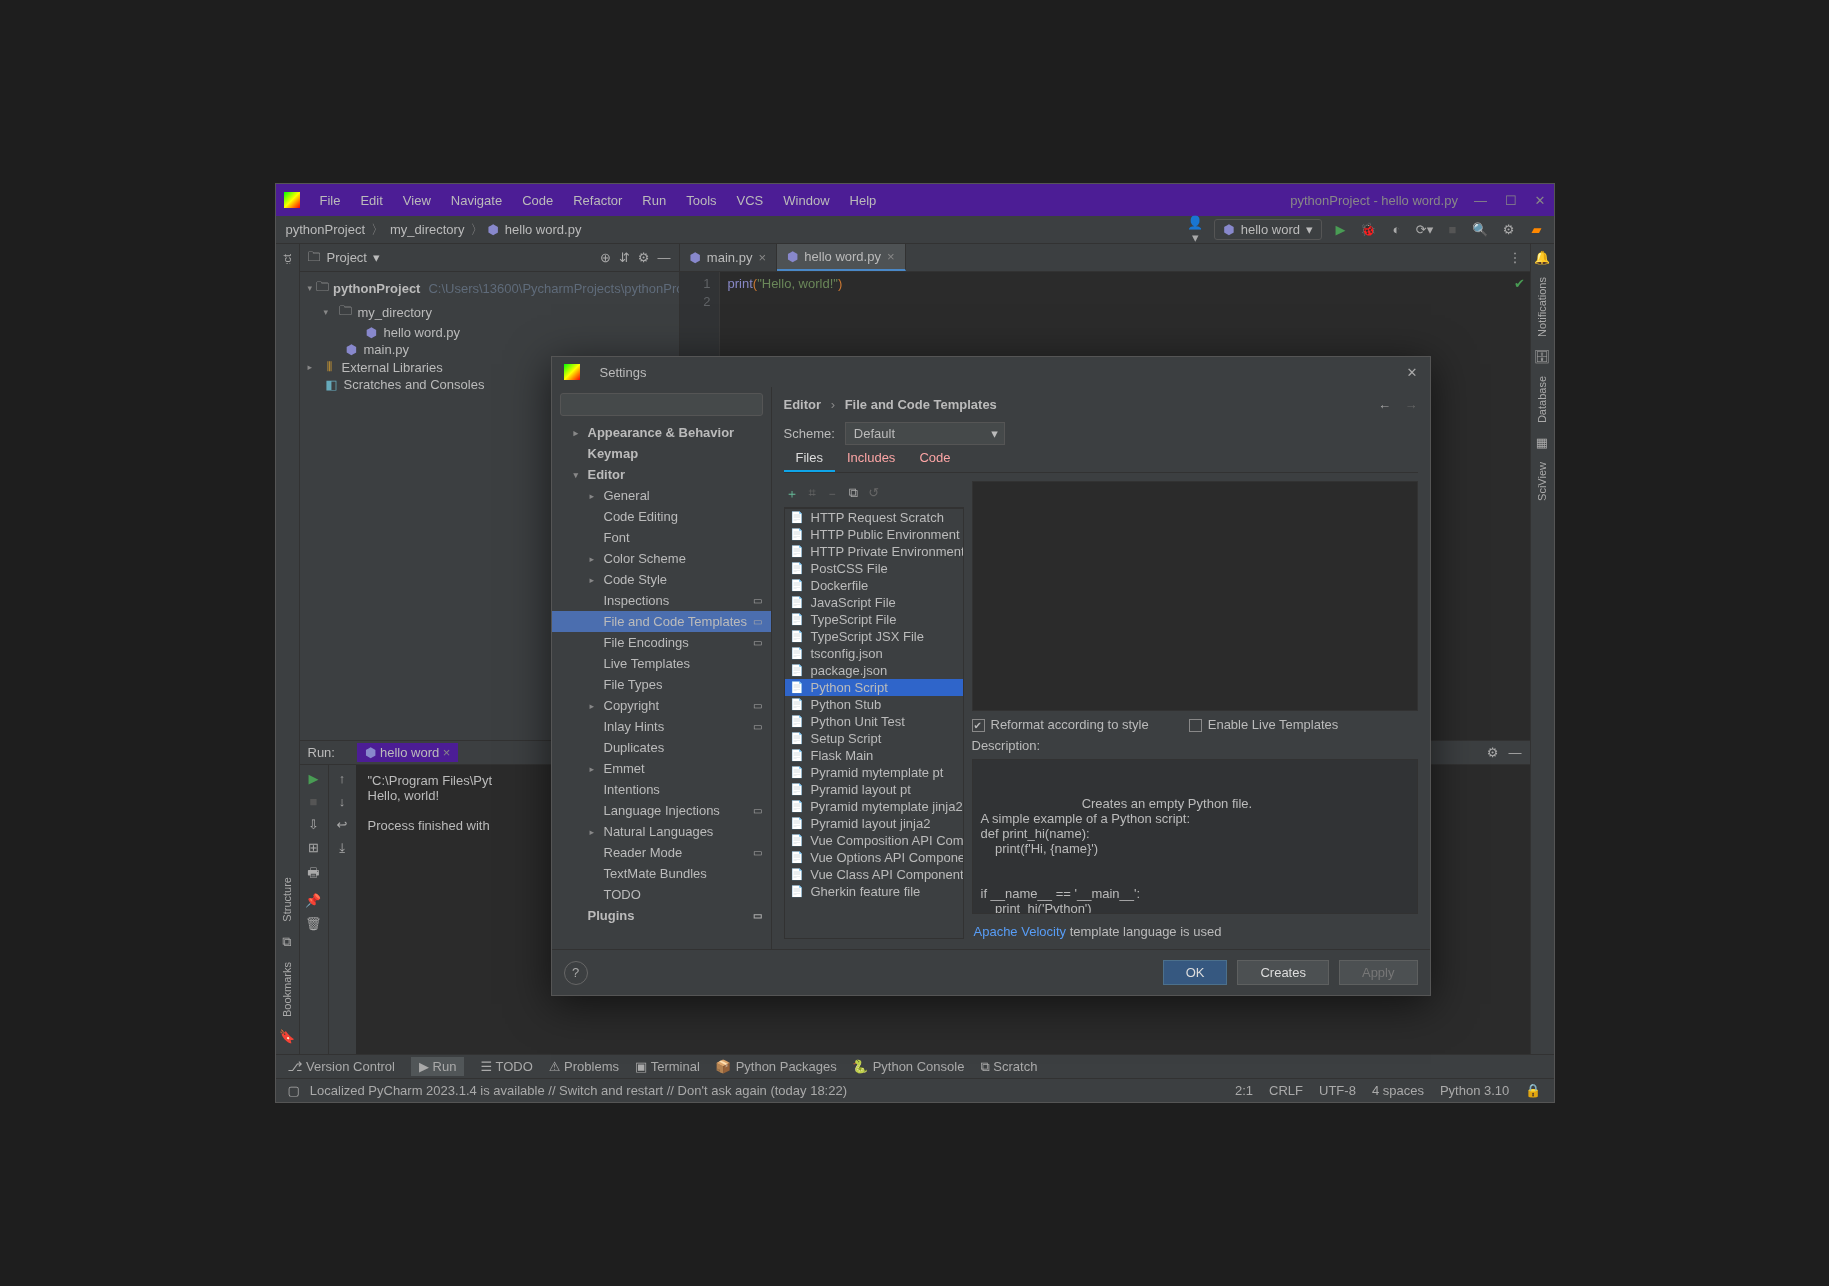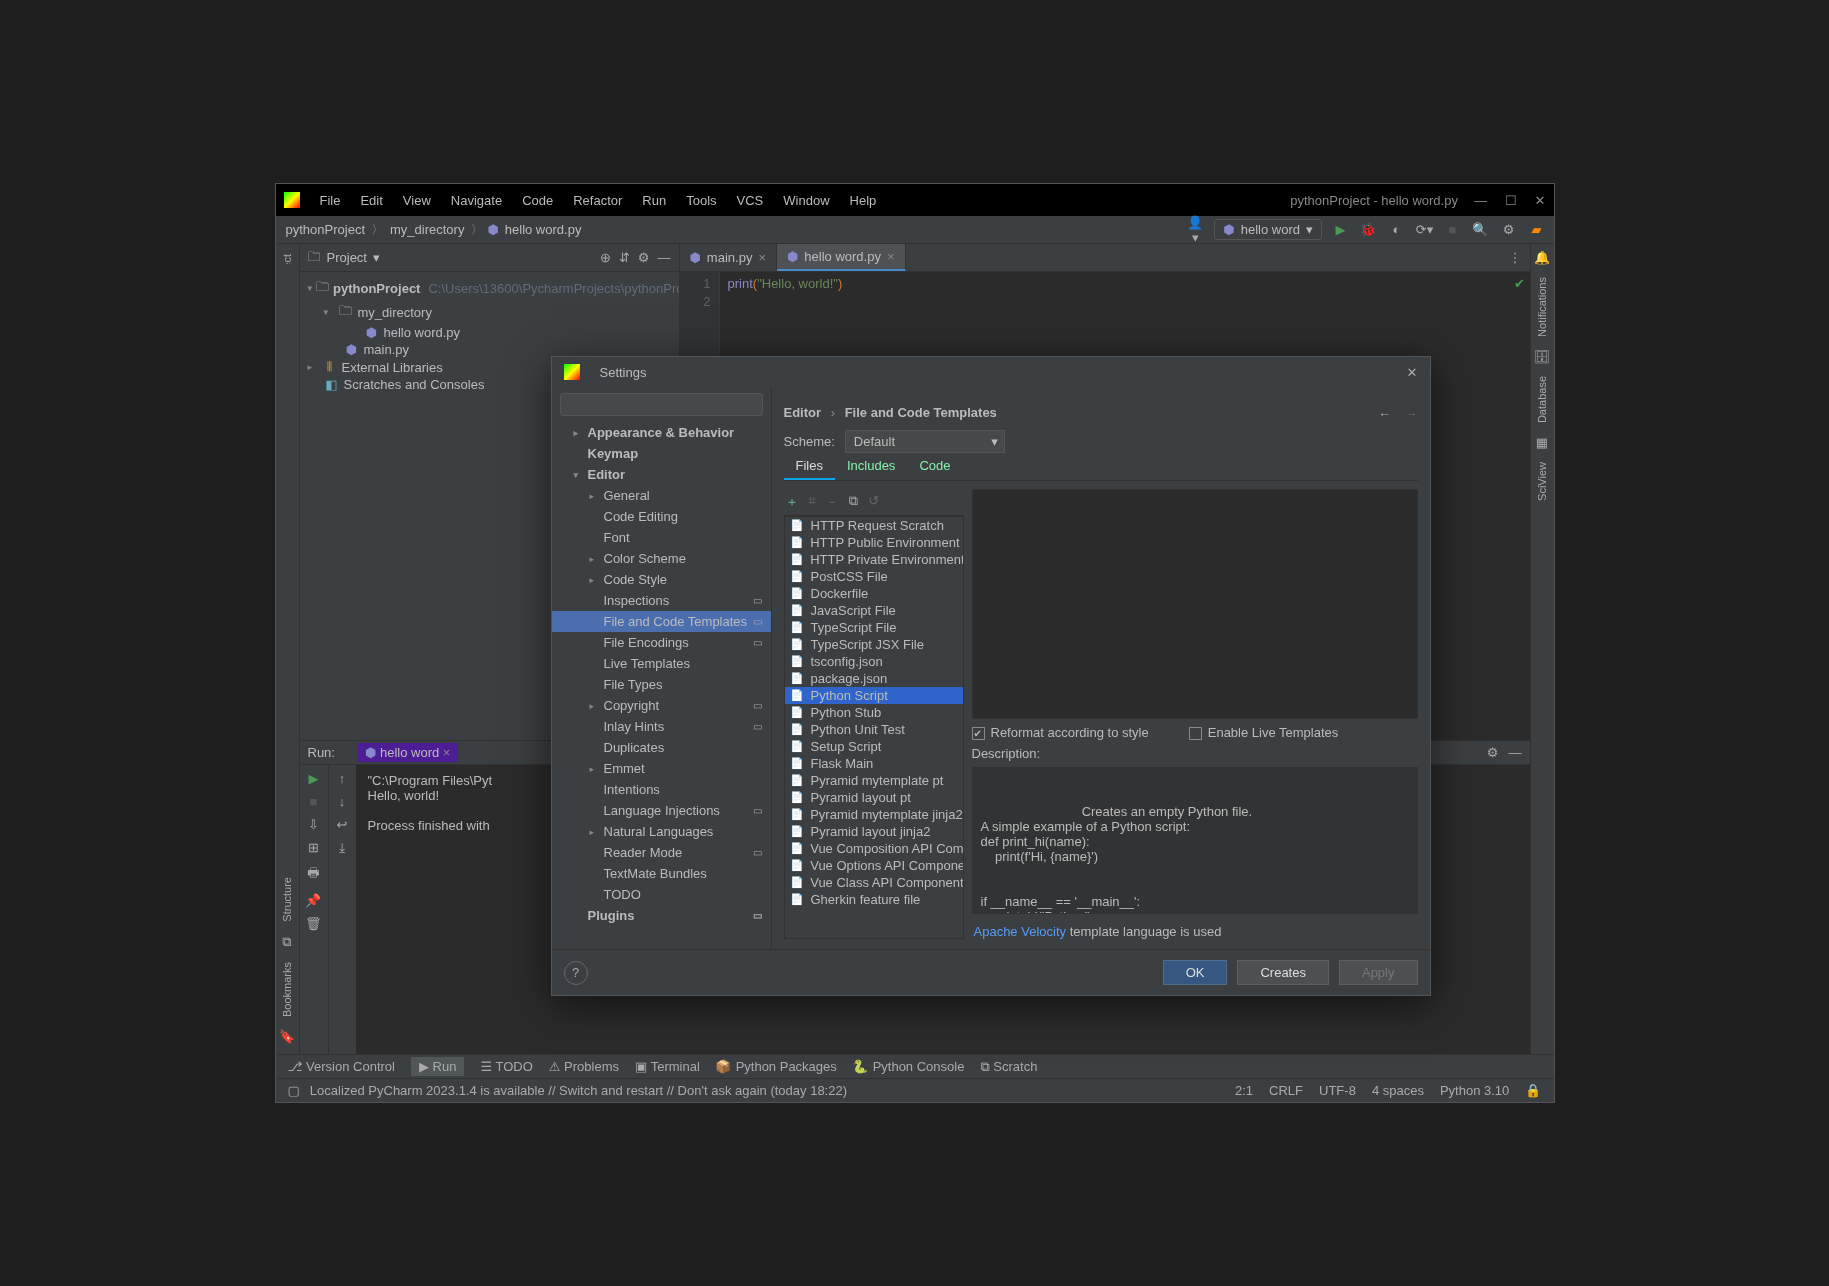--- a/index.html
+++ b/index.html
@@ -1,18 +1,18 @@
 <!DOCTYPE html>
 <html><head>
 <meta charset="utf-8">
 <style>
 * { margin: 0; padding: 0; box-sizing: border-box; font-family: "Segoe UI", Arial, sans-serif; font-size: 13px; }
 body { background: #1e1e1e; display: flex; justify-content: center; align-items: center; width: 1829px; height: 1286px; }
 .app-window { width: 1280px; height: 920px; background: #3c3f41; border: 1px solid #555; position: relative; }
-.title-bar { height: 32px; background: #000000; display: flex; align-items: center; padding: 4px 8px; }
+.title-bar { height: 32px; background: #4c1d95; display: flex; align-items: center; padding: 4px 8px; }
 .app-icon { width: 16px; height: 16px; background: linear-gradient(135deg, #0f0 0%, #ff0 50%, #f00 100%); margin-right: 12px; }
 .menu-bar { display: flex; gap: 4px; flex: 1; }
 .menu-item { color: #bbb; padding: 4px 8px; cursor: pointer; }
 .title-text { color: #888; padding: 0 16px; }
 .window-controls { display: flex; gap: 18px; color: #888; }
 .window-controls span { cursor: pointer; }
 .breadcrumb-bar { height: 28px; background: #3c3f41; border-bottom: 1px solid #323232; display: flex; align-items: center; padding: 0 8px; color: #bbb; gap: 4px; }
 .breadcrumb-item { padding: 0 2px; }
 .breadcrumb-sep { color: #888; }
 .toolbar-right { position: absolute; right: 8px; display: flex; gap: 10px; align-items: center; }
@@ -65,25 +65,25 @@
 .settings-search { margin: 6px 8px; }
 .settings-search input { width: 100%; background: #45494a; border: 1px solid #555; color: #bbb; padding: 3px 20px; border-radius: 3px; }
 .settings-tree { flex: 1; overflow-y: auto; color: #bbb; }
 .st-row { padding: 3px 8px 3px 22px; display: flex; align-items: center; gap: 4px; cursor: pointer; position: relative; }
 .st-row.bold { font-weight: 600; }
 .st-row.pad1 { padding-left: 38px; }
 .st-row.selected { background: #4b6eaf; }
 .st-row .badge { position: absolute; right: 8px; color: #aaa; font-size: 10px; }
 .st-arrow { width: 10px; font-size: 9px; color: #888; display: inline-block;}
 .settings-content { flex: 1; padding: 10px 12px; display: flex; flex-direction: column; overflow: hidden; }
-.settings-breadcrumb { color: #bbb; display: flex; align-items: flex-end; justify-content: space-between; margin-bottom: 10px; margin-top: 8px; }
+.settings-breadcrumb { color: #bbb; display: flex; align-items: flex-end; justify-content: space-between; margin-bottom: 10px; }
 .scheme-row { display: flex; align-items: center; gap: 10px; color: #bbb; }
 .scheme-select { background: #45494a; border: 1px solid #555; color: #bbb; padding: 3px 24px 3px 8px; min-width: 160px; position: relative; }
 .content-tabs { display: flex; border-bottom: 1px solid #323232; margin-bottom: 8px; }
-.content-tab { padding: 5px 12px; color: #86efac; cursor: pointer; }
+.content-tab { padding: 5px 12px; color: #fca5a5; cursor: pointer; }
 .content-tab.active { color: #ddd; border-bottom: 2px solid #0ea5e9; }
 .template-area { display: flex; gap: 8px; flex: 1; min-height: 0; }
 .template-list-panel { width: 180px; display: flex; flex-direction: column; }
 .template-toolbar { display: flex; gap: 10px; padding: 4px 2px; color: #aaa; border-bottom: 1px solid #323232; }
 .template-list { flex: 1; overflow-y: auto; border: 1px solid #323232; background: #3c3f41; }
 .tpl-row { display: flex; align-items: center; gap: 6px; padding: 1px 6px; color: #bbb; cursor: pointer; white-space: nowrap;}
 .tpl-row.selected { background: #2f65ca; }
 .tpl-icon { width: 14px; height: 14px; display: inline-block; }
 .template-right { flex: 1; display: flex; flex-direction: column; gap: 6px; min-width: 0;}
 .template-editor { border: 1px solid #323232; background: #2b2b2b; flex: 0 0 230px; }

